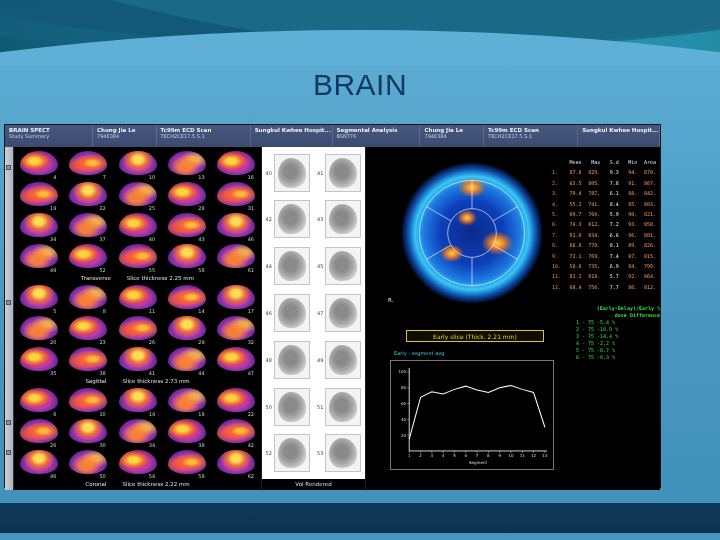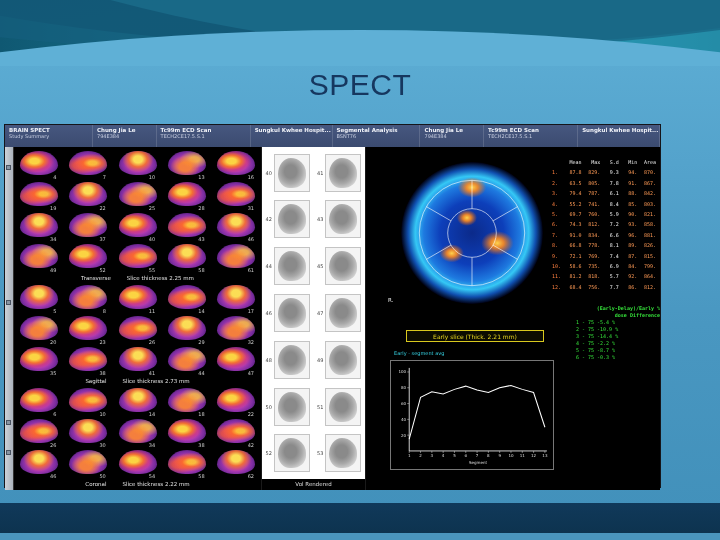--- a/index.html
+++ b/index.html
@@ -98,21 +98,21 @@
 
 <div class="slide">
 
   <div class="wave-band">
     <div class="arc a1"></div>
     <div class="arc a2"></div>
     <div class="arc a3"></div>
     <div class="arc a4"></div>
   </div>
 
-  <div class="title">SPECT</div>
+  <div class="title">BRAIN</div>
 
   <div class="app">
     <div class="app-header">
         <div class="hcell">
           <div class="h1">BRAIN SPECT</div>
           <div class="h2">Study Summary</div>
         </div>
         <div class="hcell">
           <div class="h1">Chung Jia Le</div>
           <div class="h2">794E384</div>

